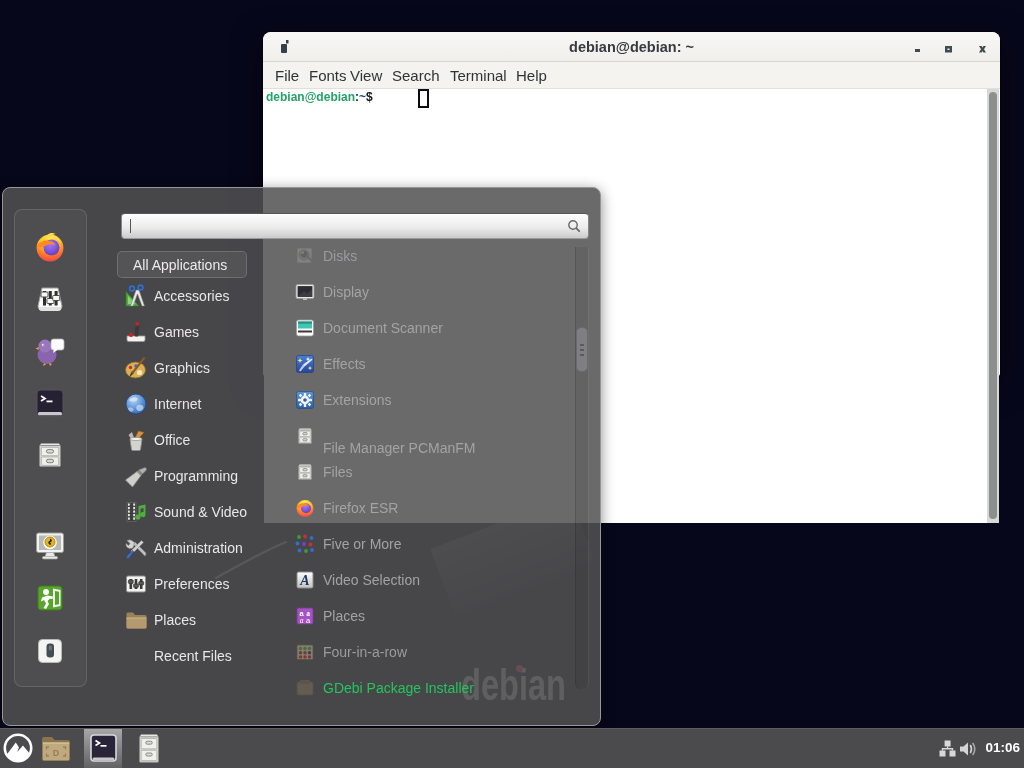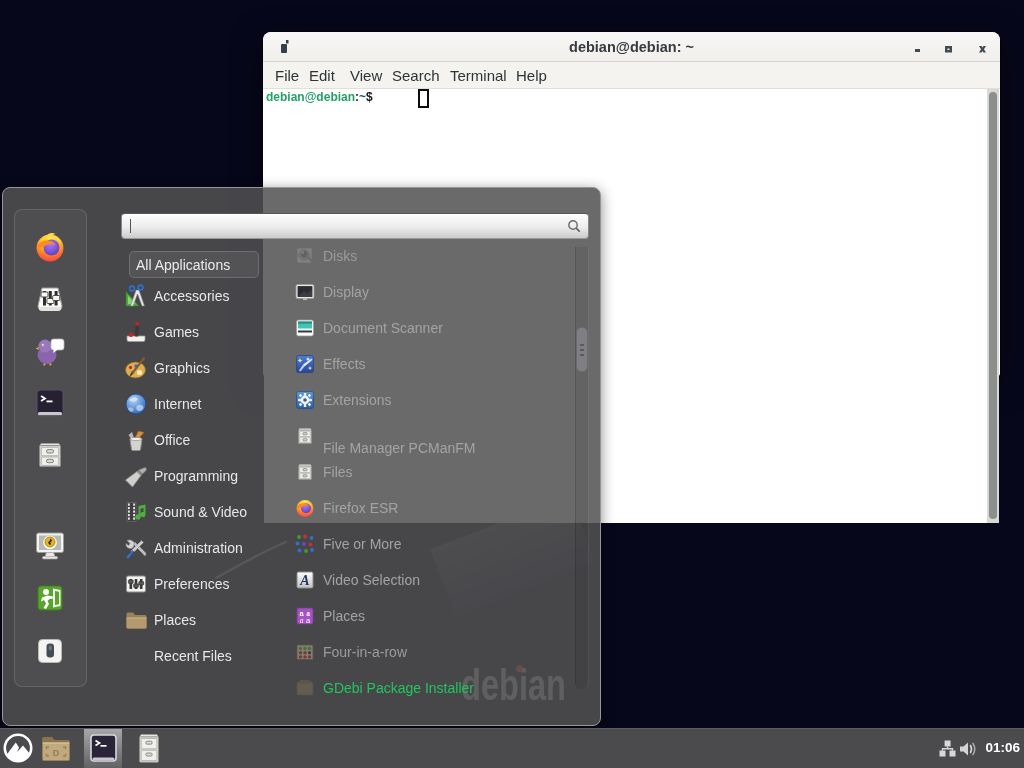--- a/index.html
+++ b/index.html
@@ -44,21 +44,21 @@
           box-shadow:0 3px 14px rgba(0,0,0,0.45); }
   #sidebar { left:11px; top:21px; width:73px; height:478px; border-radius:8px;
              background:rgba(255,255,255,0.04); border:1px solid rgba(255,255,255,0.13); }
   .sbi { left:31px; width:32px; height:32px; }
   #search { left:118px; top:25px; width:468px; height:26px; border-radius:4px;
             background:linear-gradient(#fefefe 0%,#ececec 55%,#cbcbcb 100%);
             border:1px solid #55555a; border-color:#55555a #86868a #9a9a9e #86868a; }
   #scursor { left:127px; top:31px; width:1px; height:14px; background:#555; }
   #allapps { left:114px; top:63px; width:130px; height:27px; border-radius:5px;
              background:rgba(255,255,255,0.07); border:1px solid rgba(255,255,255,0.16);
-             color:#eceaea; font-size:14px; line-height:26px; padding-left:6px;margin-left:12px; }
+             color:#eceaea; font-size:14px; line-height:26px; padding-left:15px; }
   .cat { left:151px; width:160px; height:24px; line-height:24px; font-size:14px; color:#e8e6e6; }
   .cic { left:121px; width:24px; height:24px; }
   .app { left:320px; width:240px; height:24px; line-height:24px; font-size:14px; color:#a3a3a3; }
   .aic { left:292px; width:20px; height:20px; }
   .dim  { color:#9b9b9e; }
   .dim2 { color:#22c55e; }
   #mscroll { left:572px; top:59px; width:14px; height:442px;
              background:rgba(0,0,0,0.06); border-left:1px solid rgba(0,0,0,0.15);
              border-right:1px solid rgba(255,255,255,0.08); border-radius:0 0 6px 6px; }
   #mthumb { left:573px; top:139px; width:12px; height:45px; border-radius:5px;
@@ -94,21 +94,21 @@
       <rect x="0" y="5" width="5" height="3" fill="#3f4c54"></rect>
     </svg>
     <svg class="abs" style="left:682px;top:14px;width:10px;height:10px" viewBox="0 0 10 10">
       <path d="M0 0 H7 V6.5 H0 Z M2.5 2.5 H4.5 V4 H2.5 Z" fill="#3f4c54" fill-rule="evenodd"></path>
     </svg>
     <svg class="abs" style="left:716px;top:14px;width:10px;height:10px" viewBox="0 0 10 10">
       <path d="M0 0 H2.6 L3.5 1.4 L4.4 0 H7 L5 3.2 L7 6.4 H4.4 L3.5 5 L2.6 6.4 H0 L2 3.2 Z" fill="#3f4c54"></path>
     </svg>
     <div class="abs" id="menubar"></div>
     <div class="abs mi" style="left:12px">File</div>
-    <div class="abs mi" style="left:46px">Edit</div>
+    <div class="abs mi" style="left:46px">Fonts</div>
     <div class="abs mi" style="left:87px">View</div>
     <div class="abs mi" style="left:129px">Search</div>
     <div class="abs mi" style="left:187px">Terminal</div>
     <div class="abs mi" style="left:253px">Help</div>
     <div class="abs" id="tcontent">
       <div class="abs" id="prompt"><span class="g">debian@debian</span><span class="d">:</span><span class="b">~</span><span class="d">$</span></div>
       <div class="abs" id="cursor"></div>
     </div>
     <div class="abs" id="tscroll">
       <div class="abs" id="tthumb"></div>

